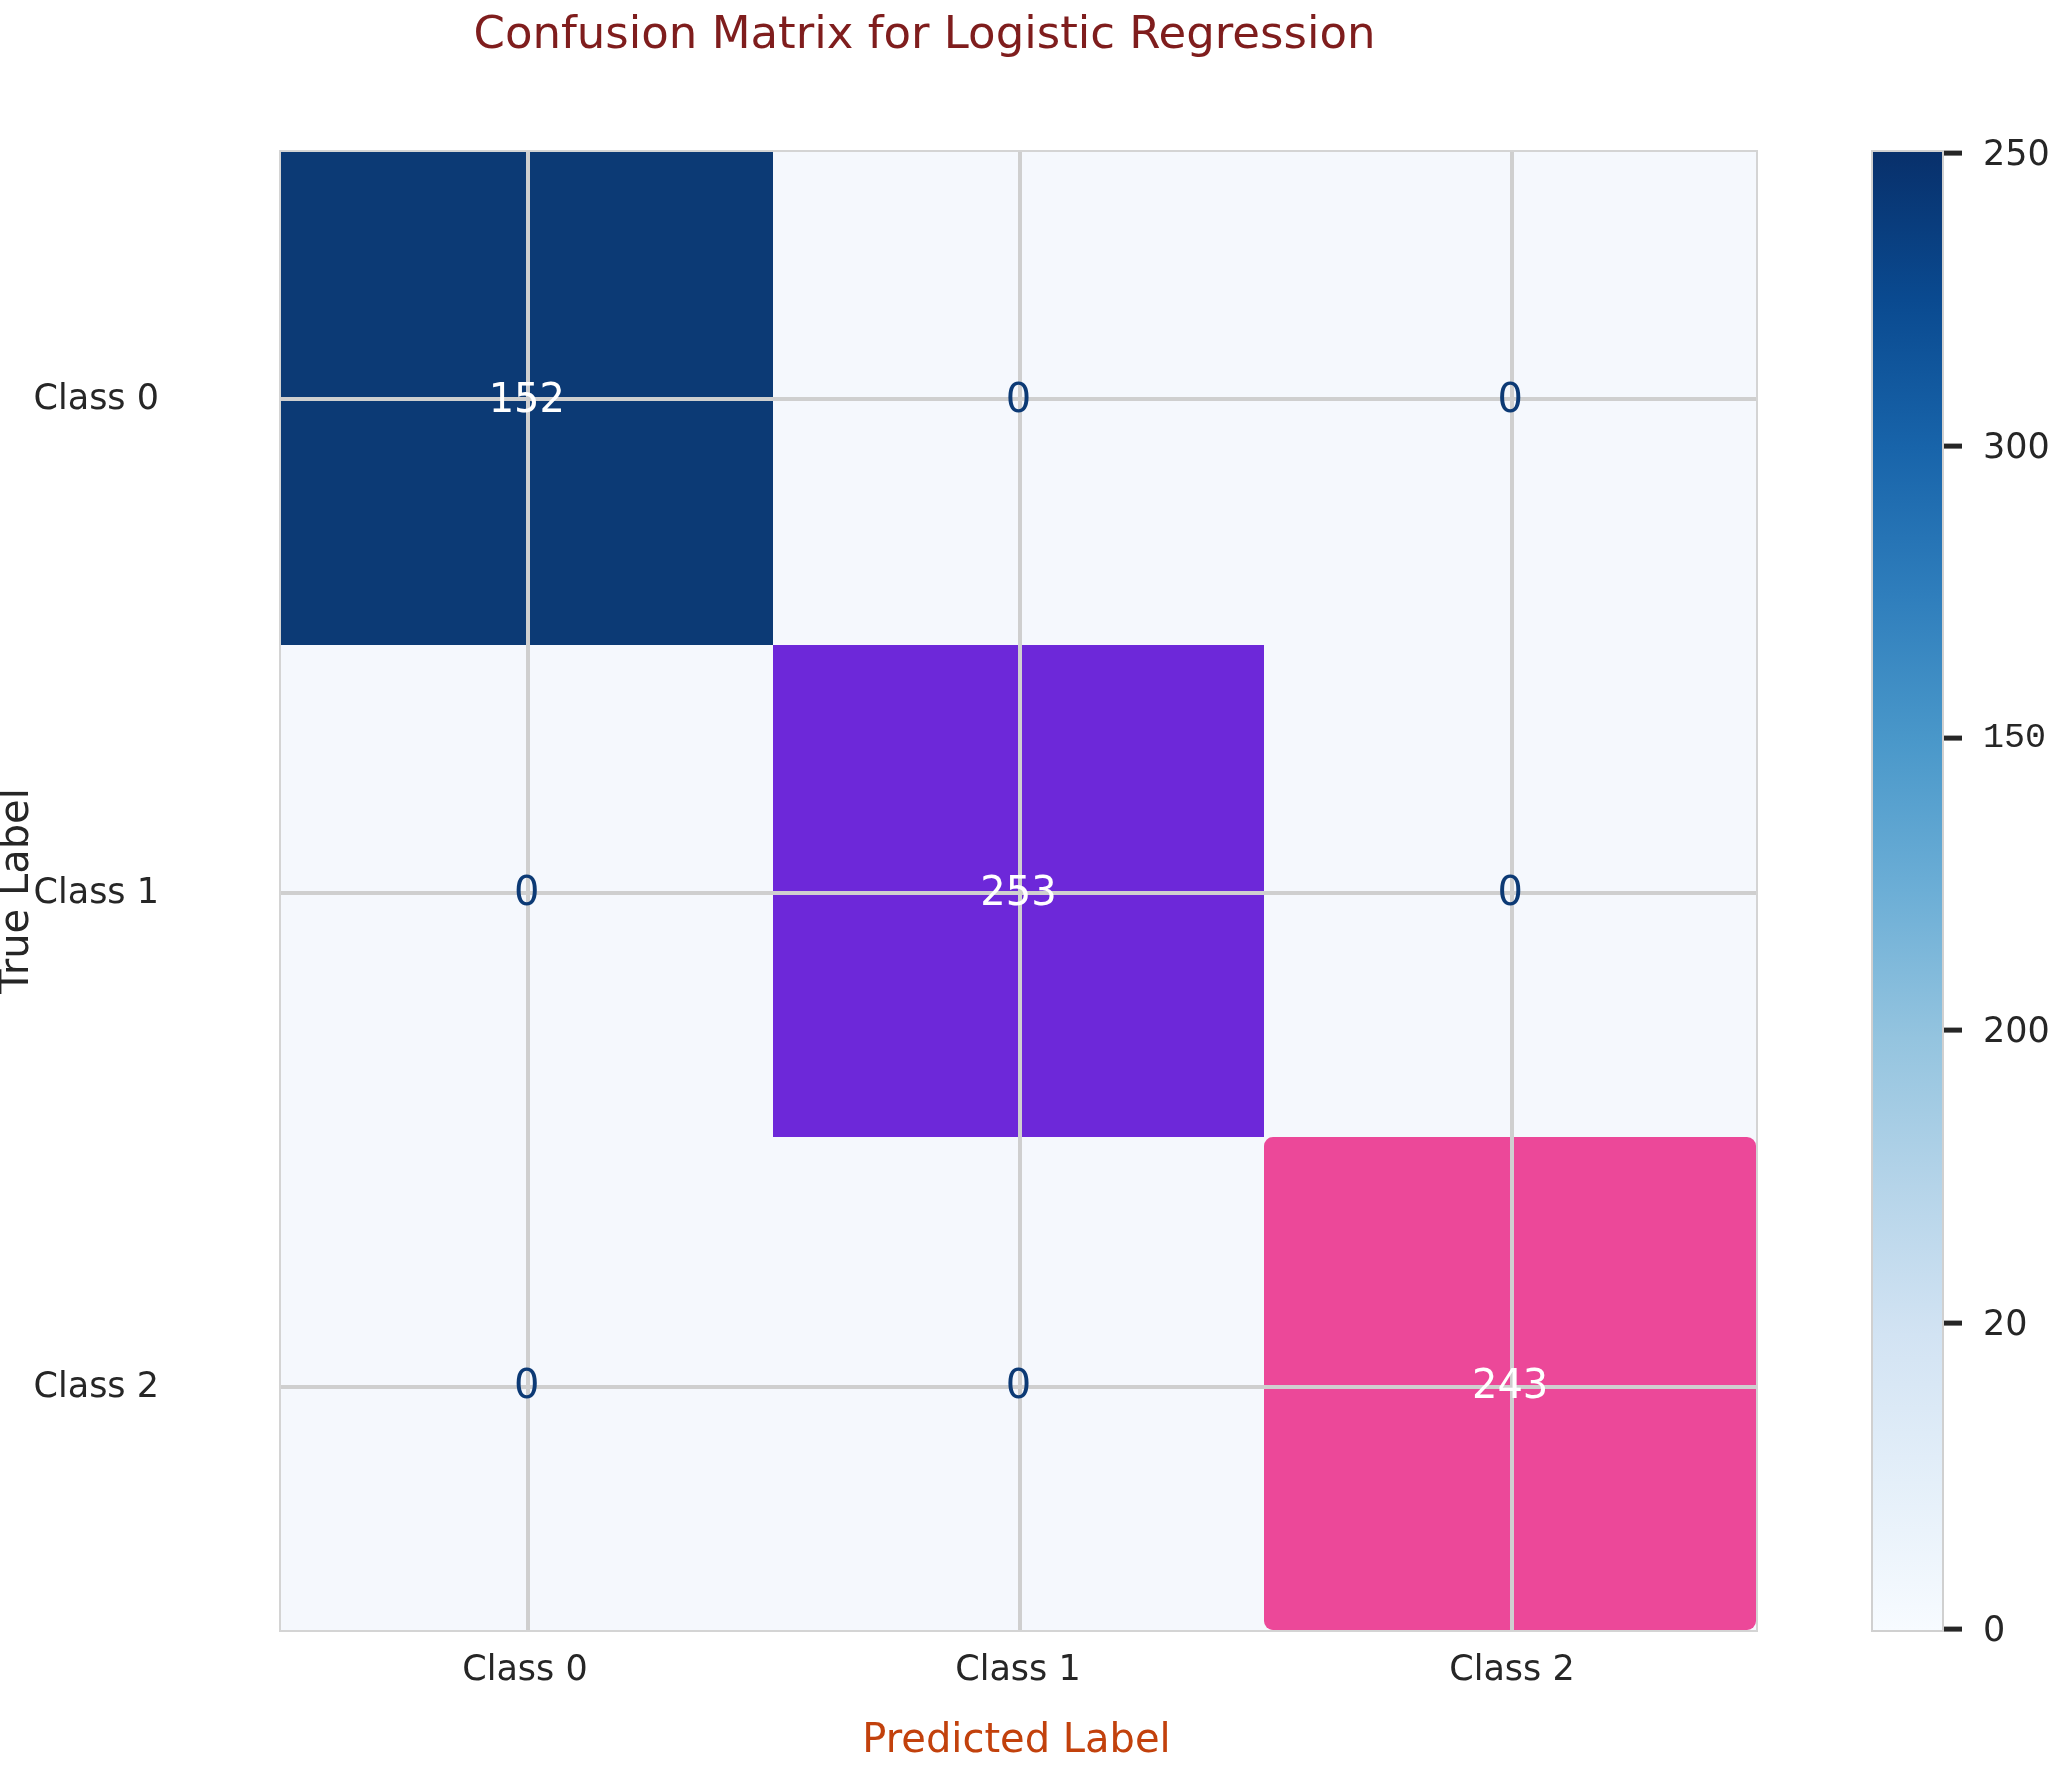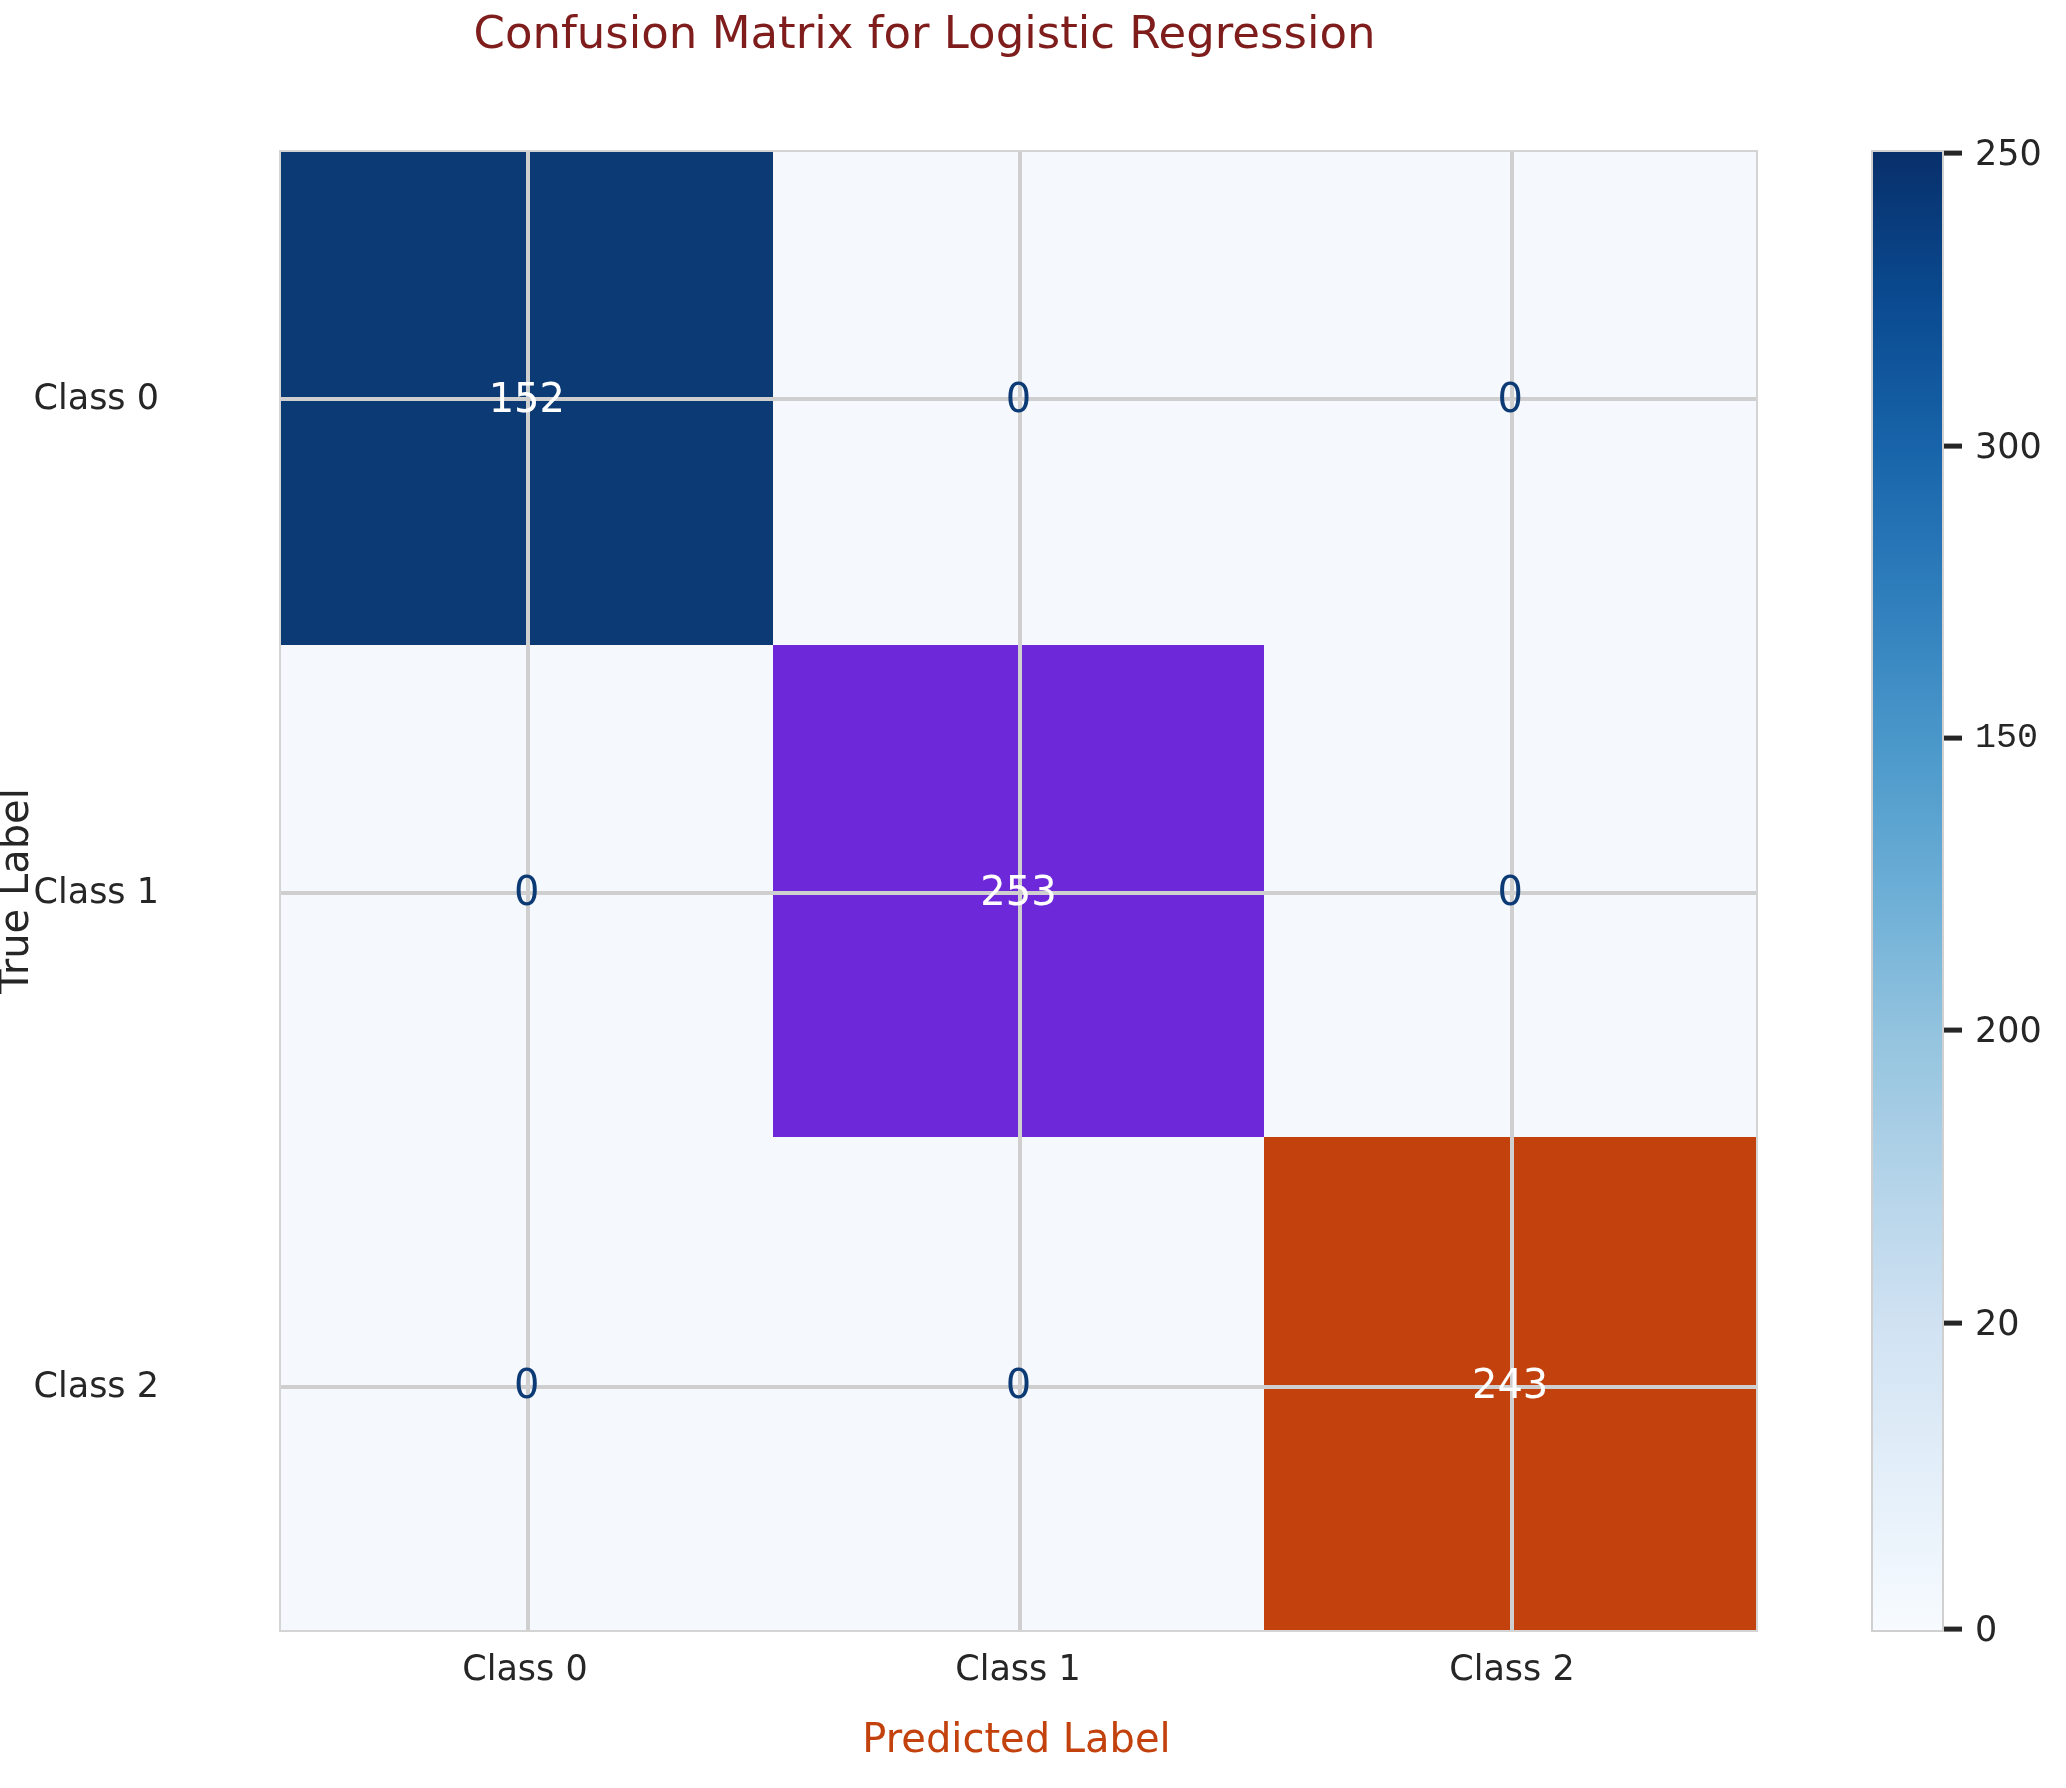--- a/index.html
+++ b/index.html
@@ -171,21 +171,21 @@
   .cbtick-mark {
     position: absolute;
     left: 73px;
     width: 17.5px;
     height: 4.8px;
     background: #262626;
     transform: translateY(-50%);
   }
   .cbtick-label {
     position: absolute;
-    left: 104px;
+    left: 112px;
     font-size: 35px;
     color: #262626;
     transform: translateY(-50%);
     white-space: nowrap;
   }
 </style>
 </head>
 <body>
 
 <div id="figure">
@@ -220,21 +220,21 @@
       <div class="heat-cell" style="background:#f5f8fd;">
         <span class="cell-value" style="color:#0c3a75;">0</span>
       </div>
 
       <div class="heat-cell" style="background:#f5f8fd;">
         <span class="cell-value" style="color:#0c3a75;">0</span>
       </div>
       <div class="heat-cell" style="background:#f5f8fd;">
         <span class="cell-value" style="color:#0c3a75;">0</span>
       </div>
-      <div class="heat-cell" style="background:#c2410c;">
+      <div class="heat-cell" style="background:#ec4899;border-radius:9px;">
         <span class="cell-value" style="color:#ffffff;">243</span>
       </div>
     </div>
 
     <div class="gridline-v" style="left:245px;"></div>
     <div class="gridline-v" style="left:737px;"></div>
     <div class="gridline-v" style="left:1229px;"></div>
     <div class="gridline-h" style="top:245px;"></div>
     <div class="gridline-h" style="top:739px;"></div>
     <div class="gridline-h" style="top:1233px;"></div>

